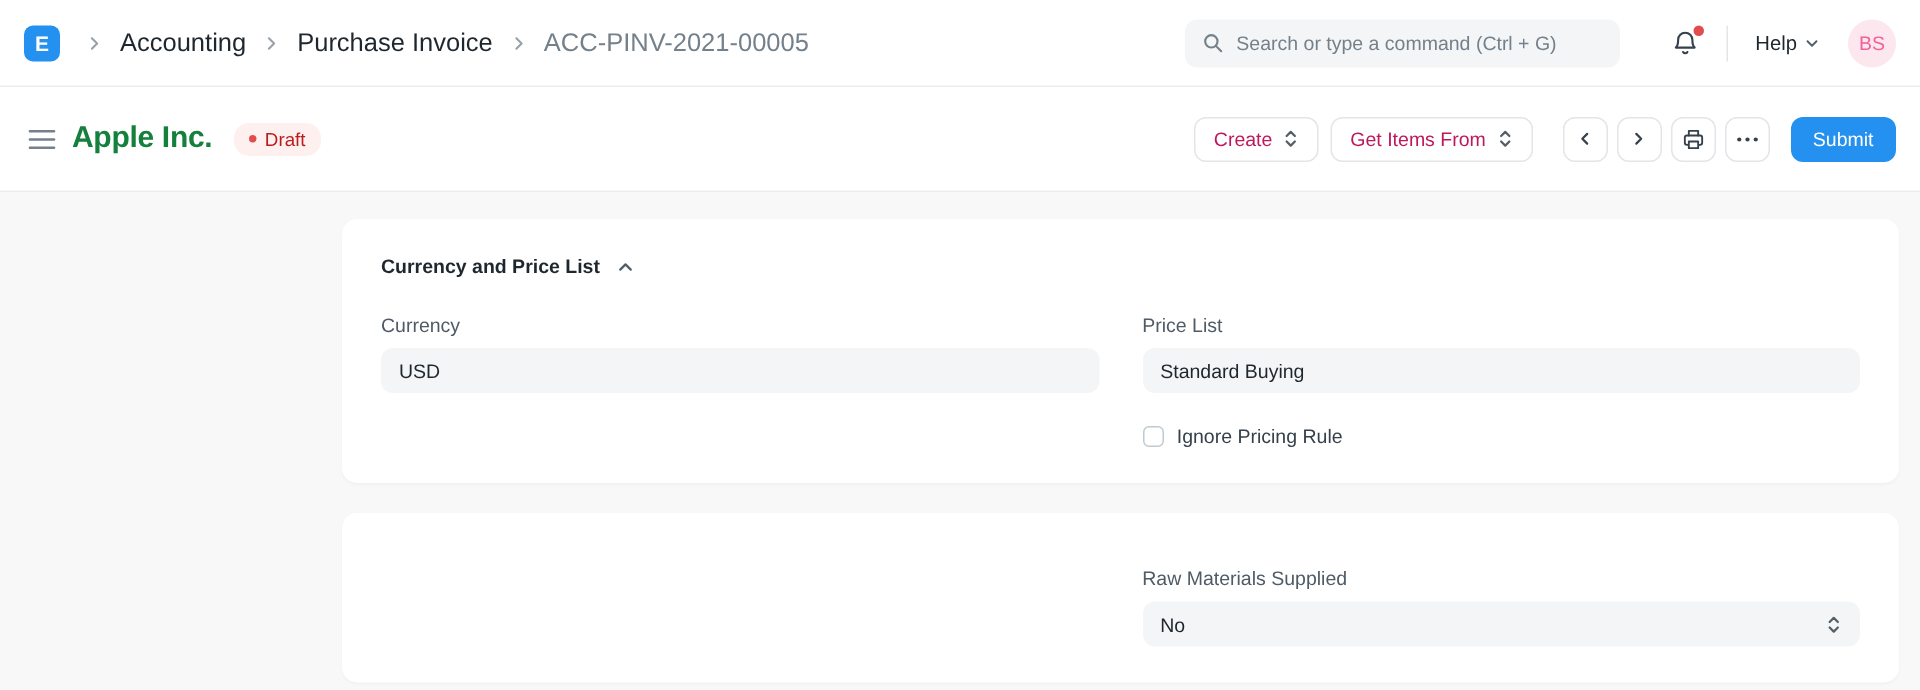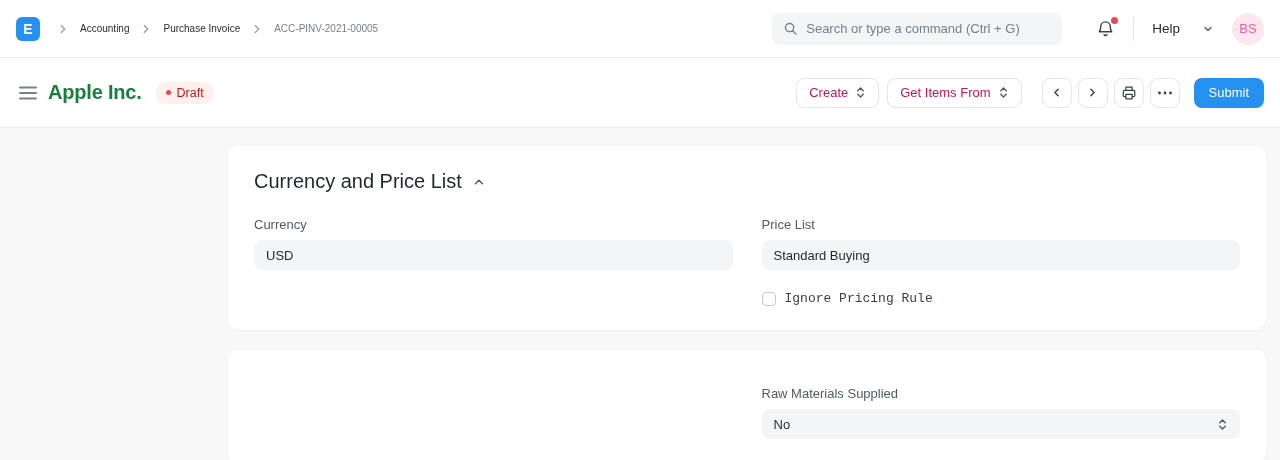--- a/index.html
+++ b/index.html
@@ -27,21 +27,21 @@
     border-radius: 6px;
     color: #fff;
     font-size: 14px;
     font-weight: 700;
     display: flex; align-items: center; justify-content: center;
     cursor: pointer;
   }
   .breadcrumb {
     display: flex; align-items: center;
     margin-left: 10px;
-    font-size: 10px;
+    font-size: 17px;
     gap: 4px;
   }
   .crumb-sep { color: #98a1a9; margin: 0 6px; }
   .crumb { color: #1f272e; cursor: pointer; }
   .crumb.muted { color: #74808b; cursor: default; }
 
   .nav-right { margin-left: auto; display: flex; align-items: center; }
   .searchbar {
     width: 290px; height: 32px;
     background: #f3f5f6;
@@ -57,21 +57,21 @@
   }
   .searchbar input::placeholder { color: #74808b; }
 
   .bell-wrap { position: relative; margin-left: 34px; cursor: pointer; }
   .bell-dot {
     position: absolute; top: -2px; right: -3px;
     width: 7px; height: 7px; border-radius: 50%;
     background: #e24c4c;
   }
   .nav-divider { width: 1px; height: 24px; background: #e2e6e9; margin: 0 18px; }
-  .help { display: flex; align-items: center; gap: 22px; font-size: 13.5px; color: #1f272e; cursor: pointer; }
+  .help { display: flex; align-items: center; gap: 4px; font-size: 13.5px; color: #1f272e; cursor: pointer; }
   .avatar {
     width: 32px; height: 32px; border-radius: 50%;
     background: #fde7ee; color: #f0609b;
     font-size: 13px; font-weight: 500;
     display: flex; align-items: center; justify-content: center;
     margin-left: 18px; cursor: pointer;
   }
 
   
   .page-head {
@@ -127,21 +127,21 @@
     background: #ffffff;
     border-radius: 10px;
     box-shadow: 0 1px 2px rgba(25,39,52,0.04);
     padding: 24px 26px;
   }
   .card + .card { margin-top: 20px; }
   .section-head {
     display: flex; align-items: center; gap: 10px;
     cursor: pointer;
   }
-  .section-title { font-size: 20px; font-weight: 400; color: #1f272e; }
+  .section-title { font-size: 13px; font-weight: 700; color: #1f272e; }
   .field-grid {
     display: grid;
     grid-template-columns: 1fr 1fr;
     column-gap: 29px;
     margin-top: 24px;
   }
   .field-label {
     font-size: 13px; color: #4f5b66;
     margin-bottom: 8px;
   }
@@ -151,21 +151,20 @@
     border-radius: 8px;
     display: flex; align-items: center;
     padding: 0 12px;
     font-size: 13px; color: #1f272e;
   }
   .control.select { justify-content: space-between; cursor: pointer; }
   .checkbox-row {
     display: flex; align-items: center; gap: 9px;
     margin-top: 21px;
     cursor: pointer;
-    font-family: Liberation Mono, monospace;
   }
   .checkbox {
     width: 14px; height: 14px;
     background: #fff;
     border: 1px solid #becad1;
     border-radius: 4px;
   }
   .checkbox-label { font-size: 13px; color: #36414c; }
   .col-empty { }
 </style>

